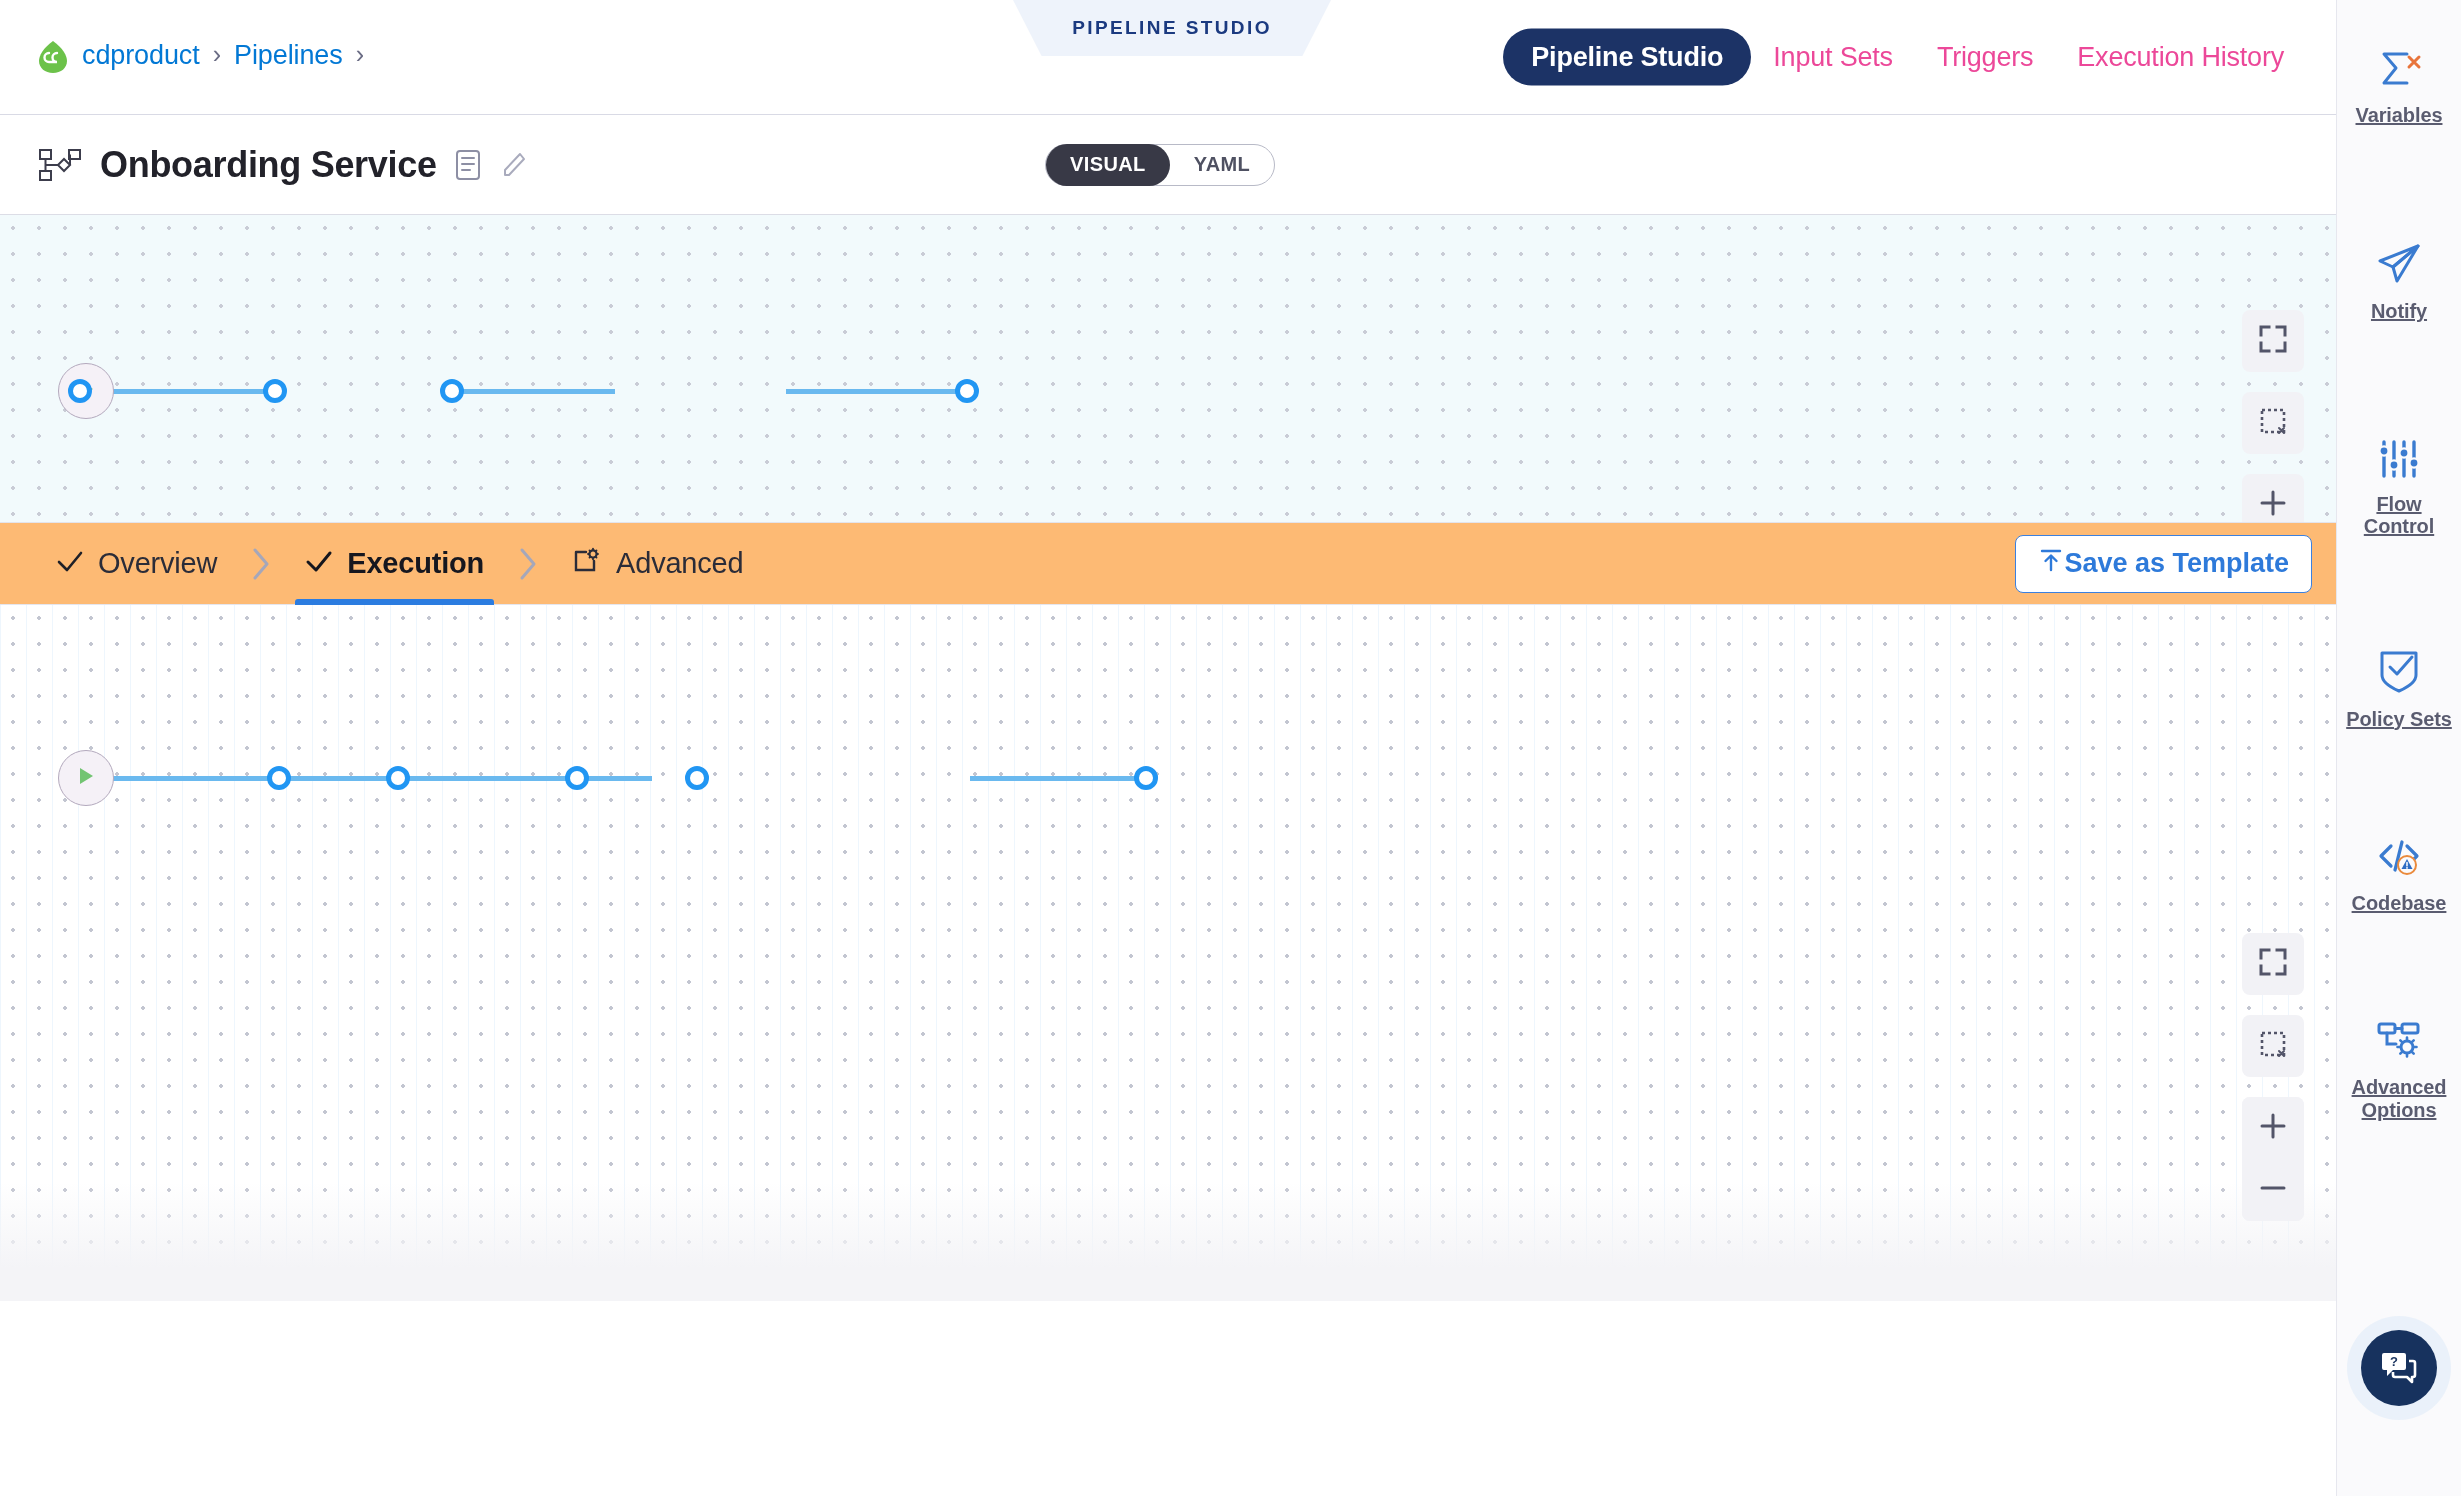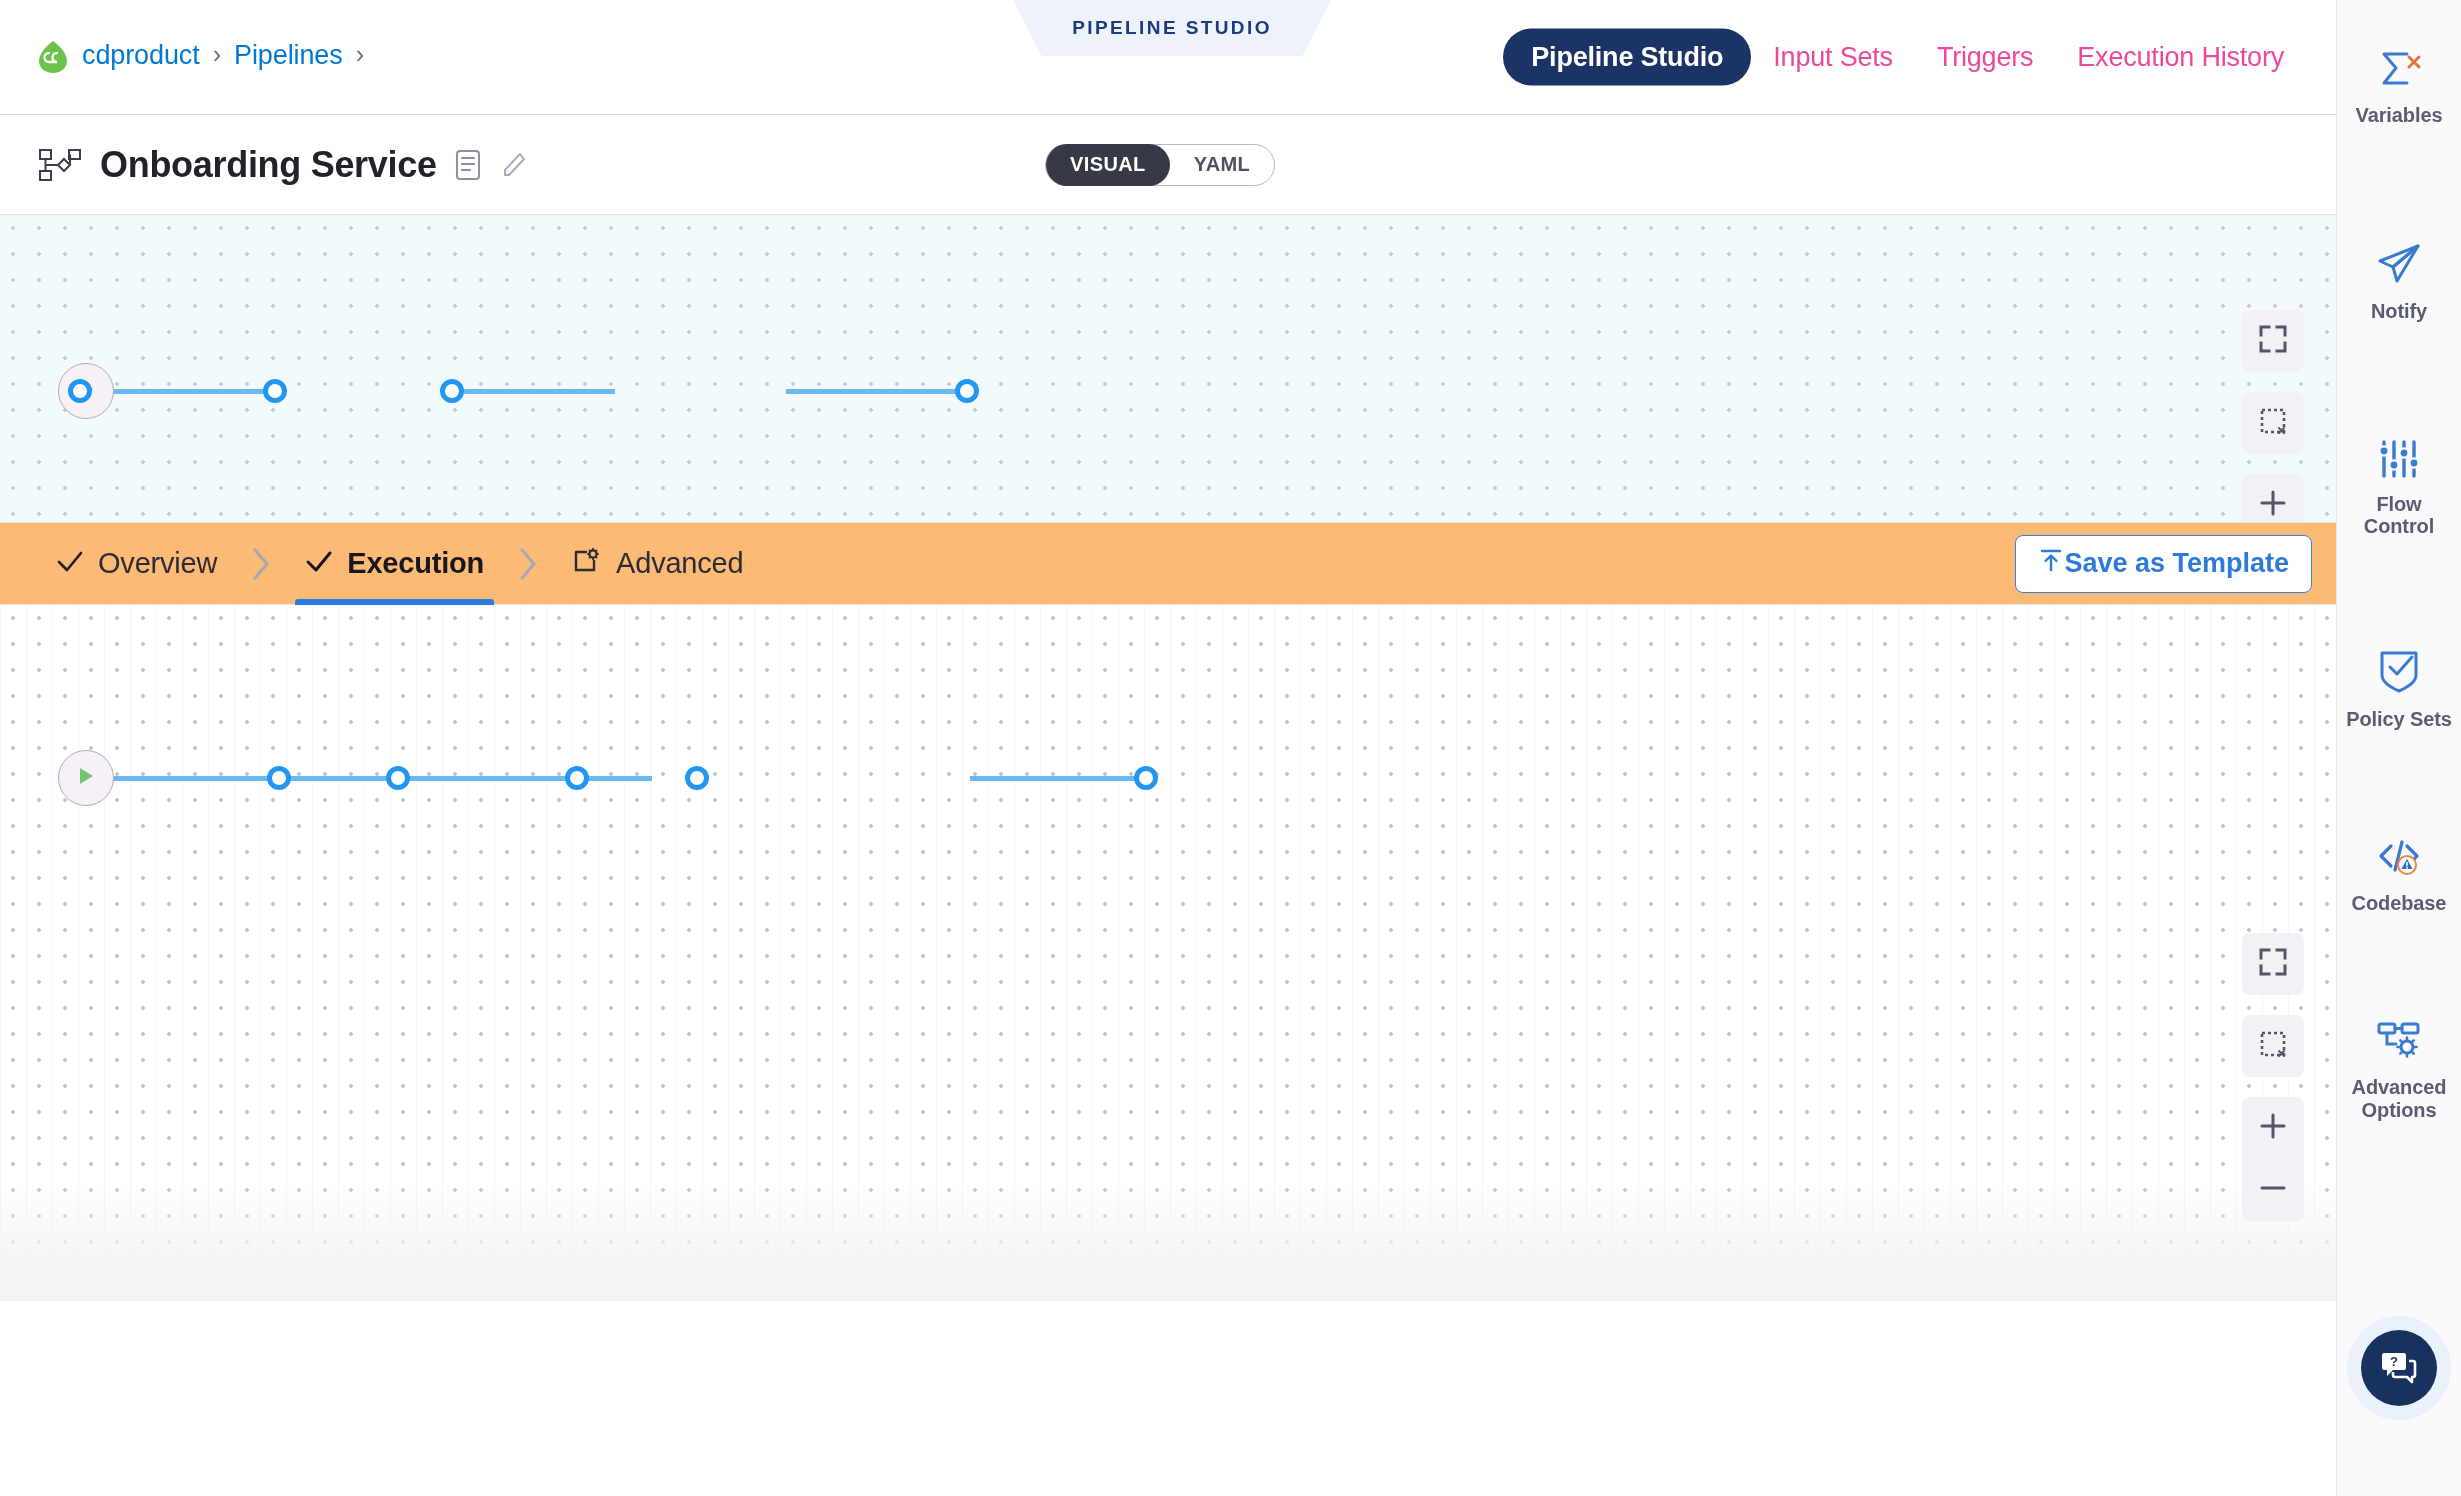--- a/index.html
+++ b/index.html
@@ -184,21 +184,21 @@
     border-left: 1px solid #e6e7ee; position: relative;
     display: flex; flex-direction: column; align-items: center;
     padding-top: 26px; gap: 0;
   }
   .rail-item {
     width: 125px; padding: 22px 4px; display: flex; flex-direction: column;
     align-items: center; gap: 10px; cursor: pointer;
   }
   .rail-label {
     font-size: 20px; font-weight: bold; color: #5a5c70;
-    text-align: center; line-height: 1.12; letter-spacing: -0.1px;
+    text-align: center; line-height: 1.12; letter-spacing: -0.1px; text-decoration: underline;
   }
   .rail-spacer { flex: 1; }
   .help-fab {
     position: absolute; left: 50%; transform: translateX(-50%); bottom: 90px;
     width: 76px; height: 76px; border-radius: 50%; background: #17325e;
     display: flex; align-items: center; justify-content: center;
     box-shadow: 0 0 0 14px rgba(200,222,245,0.30); cursor: pointer;
   }
   .rail-scrollbar {
     position: absolute; right: 4px; top: 1417px; width: 14px; height: 70px;

